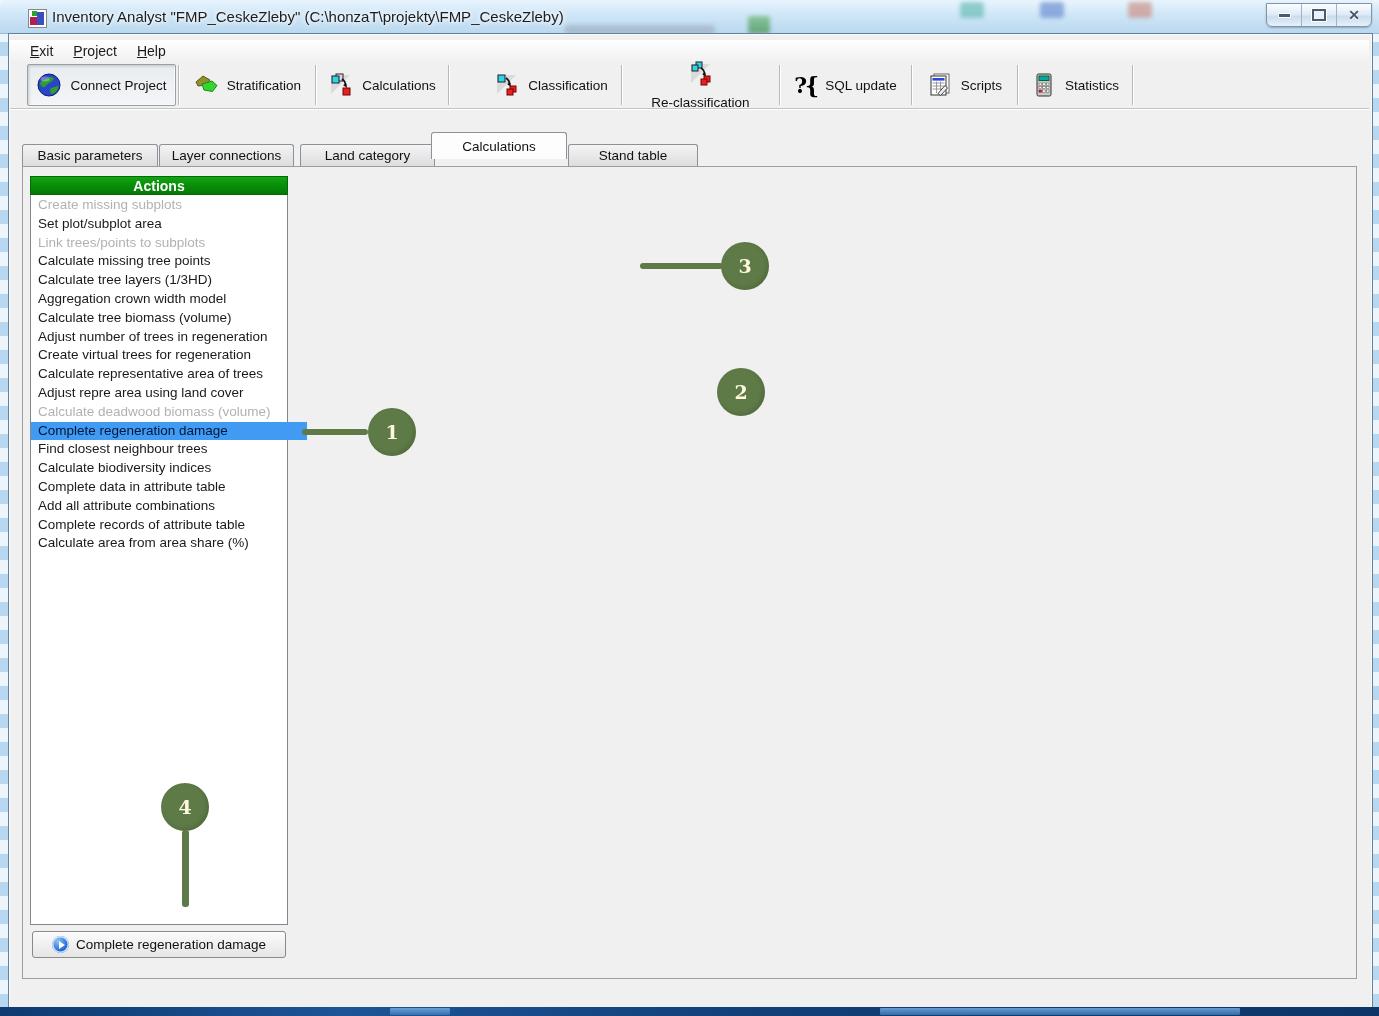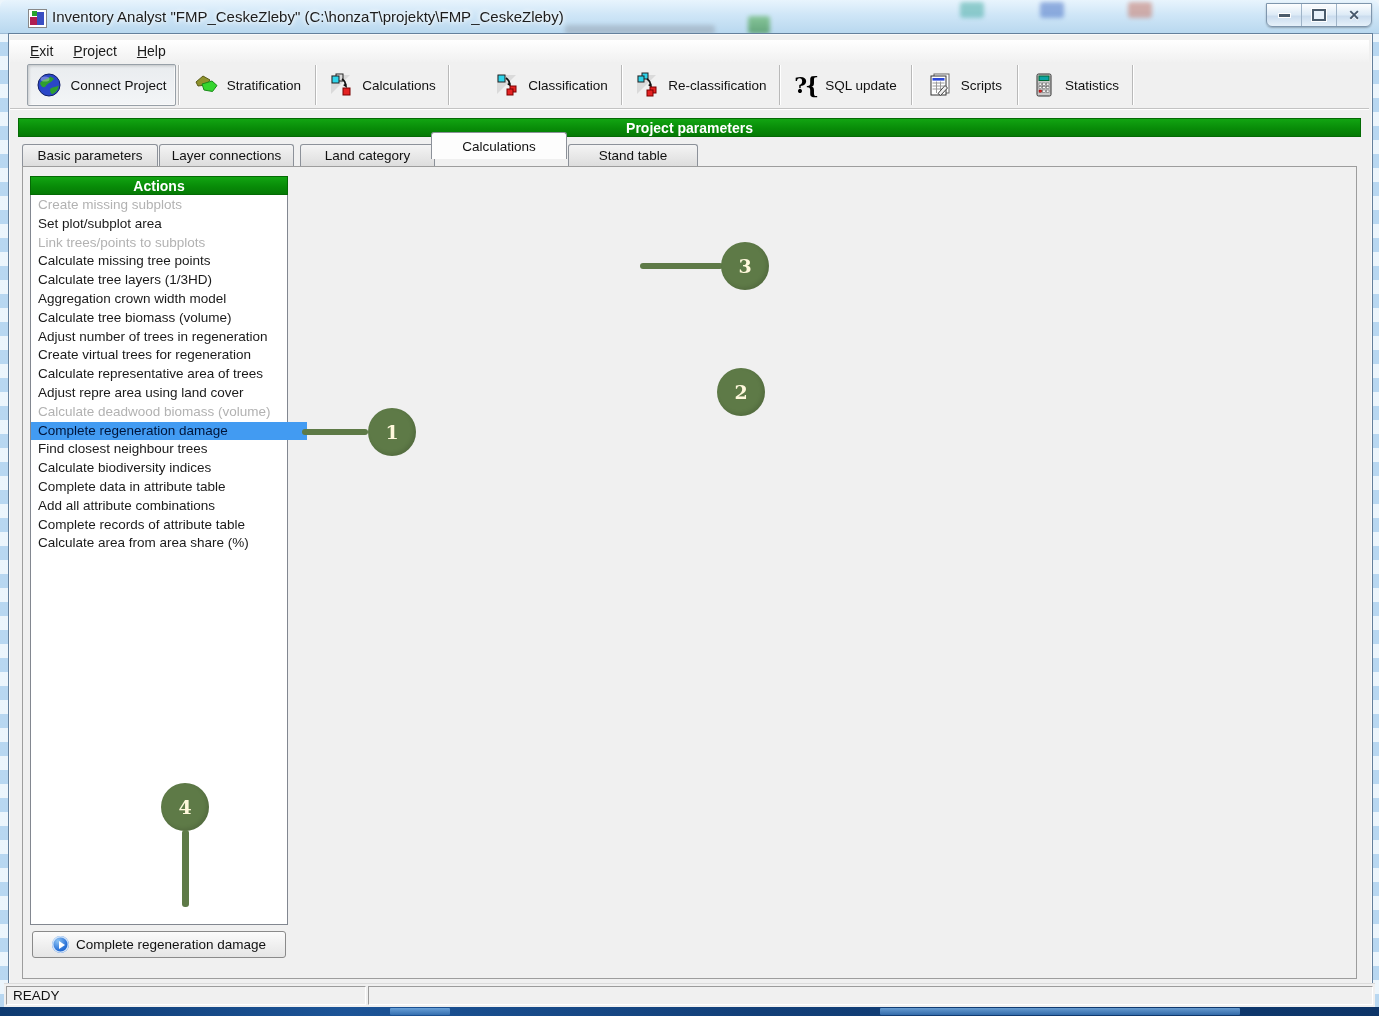--- a/index.html
+++ b/index.html
@@ -172,21 +172,21 @@
         <polygon points="3,3 22,3 3,22" fill="#dadada"></polygon>
         <rect x="4" y="3" width="7" height="7" fill="#2fd4ea" stroke="#222"></rect>
         <path d="M12 6 C15 8 16 10 15 13" fill="none" stroke="#111" stroke-width="1.6"></path>
         <polygon points="13,12 17,15 16.5,10.5" fill="#111"></polygon>
         <rect x="16" y="14" width="6" height="6" fill="#e42222" stroke="#7a0000"></rect>
         <rect x="13" y="17" width="6" height="6" fill="#e42222" stroke="#7a0000"></rect>
       </svg>
       <span>Classification</span>
     </div>
     <div class="tsep"></div>
-    <div class="tbtn" style="width:153px;">
+    <div class="tbtn" style="width:153px;flex-direction:column;">
       <svg class="ticon" viewBox="0 0 26 26">
         <polygon points="3,3 22,3 3,22" fill="#dadada"></polygon>
         <rect x="8" y="1" width="6" height="6" fill="#2fd4ea" stroke="#222"></rect>
         <rect x="4" y="4" width="6" height="6" fill="#2fd4ea" stroke="#222"></rect>
         <path d="M13 7 C16 9 17 11 16 14" fill="none" stroke="#111" stroke-width="1.6"></path>
         <polygon points="14,13 18,16 17.5,11.5" fill="#111"></polygon>
         <rect x="16" y="15" width="6" height="6" fill="#e42222" stroke="#7a0000"></rect>
         <rect x="13" y="18" width="6" height="6" fill="#e42222" stroke="#7a0000"></rect>
       </svg>
       <span>Re-classification</span>
@@ -226,23 +226,20 @@
           <rect x="11.7" y="18" width="2.6" height="2.2"></rect>
             <rect x="15.4" y="18" width="2.6" height="2.2"></rect>
         </g>
         <rect x="8" y="18" width="2.6" height="2.2" fill="#e42222" stroke="#7a0000" stroke-width="0.5"></rect>
       </svg>
       <span>Statistics</span>
     </div>
     <div class="tsep"></div>
   </div>
 
-  <div class="abs greenbar" style="left:18px;top:118px;width:1343px;height:19px;">
-    <span>Project parameters</span>
-  </div>
 
   <div class="abs tab" style="left:22px;width:136px;">
       <span>Basic parameters</span>
     </div>
   <div class="abs tab" style="left:159px;width:135px;">
       <span>Layer connections</span>
     </div>
   <div class="abs tab" style="left:300px;width:135px;">
       <span>Land category</span>
     </div>
@@ -327,24 +324,20 @@
   <div class="combo" style="left:450px;top:716px;width:238px;">
     <span class="val" style="color:#555;">&lt;none&gt;</span>
     <span class="arrow">▼</span>
   </div>
   <span class="form-label disabled" style="left:300px;top:744px;">Any damage age:</span>
   <div class="combo" style="left:450px;top:744px;width:238px;">
     <span class="val"></span>
     <span class="arrow">▼</span>
   </div>
 
-  <div class="abs statusbar">
-    <div class="status-cell" style="left:2px;width:360px;">READY</div>
-    <div class="status-cell" style="left:364px;width:1005px;"></div>
-  </div>
   <div class="abs bottomstrip">
     <span class="seg" style="left:390px;width:60px;"></span>
     <span class="seg" style="left:880px;width:360px;"></span>
   </div>
 
   <div class="abs ann-line" style="left:302px;top:429px;width:66px;height:6px;"></div>
   <div class="abs ann-circle" style="left:368px;top:408px;">
       <span>1</span>
     </div>
   <div class="abs ann-circle" style="left:717px;top:368px;">

